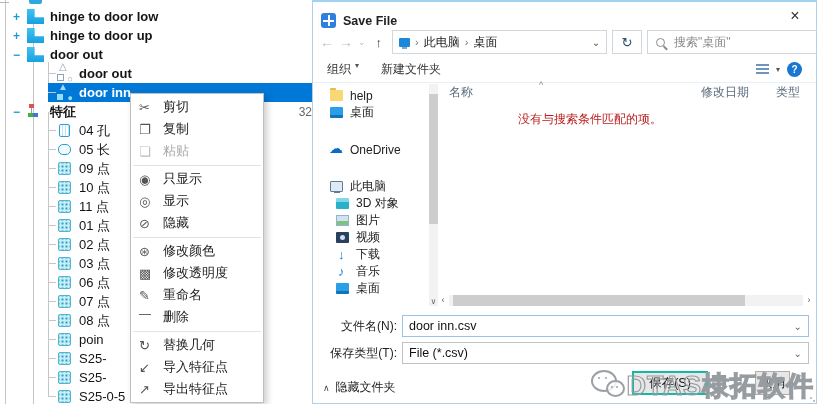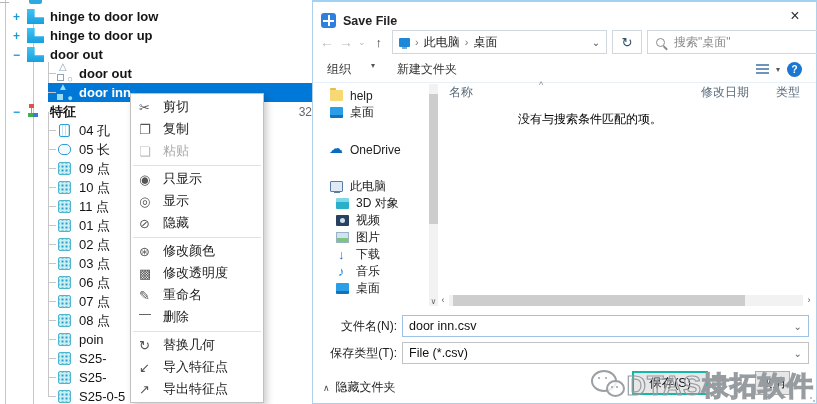--- a/index.html
+++ b/index.html
@@ -75,21 +75,21 @@
   .refresh-btn{width:30px;height:24px;border:1px solid #d0d7de;box-sizing:border-box;display:flex;align-items:center;
      justify-content:center;color:#33536b;font-size:13px;flex:none}
   .searchbox{flex:1;height:24px;border:1px solid #d0d7de;box-sizing:border-box;display:flex;align-items:center;
      padding:0 8px;gap:7px}
   .search-icon{width:7px;height:7px;border:1.5px solid #8a8a8a;border-radius:50%;position:relative;flex:none}
   .search-icon::after{content:"";position:absolute;width:5px;height:1.5px;background:#8a8a8a;transform:rotate(45deg);left:6px;top:8px}
   .searchbox input{border:0;outline:0;flex:1;font-size:12px;color:#555;font-family:inherit;background:transparent}
   .searchbox input::placeholder{color:#8a8a8a;opacity:1}
   .dtoolbar{display:flex;align-items:center;height:26px;padding:0 14px;font-size:12px;color:#333;
      border-bottom:1px solid #e7f0f9}
-  .tb-organize{display:flex;align-items:flex-start;gap:20px}
+  .tb-organize{display:flex;align-items:flex-start;gap:4px}
   .tb-caret{font-size:8px;color:#555}
   .tb-newfolder{margin-left:22px}
   .tb-right{margin-left:auto;display:flex;align-items:center;gap:7px}
   .view-icon{width:13px;height:10px;background:repeating-linear-gradient(180deg,#6f94bc 0 2px,transparent 2px 4px)}
   .help-icon{width:15px;height:15px;border-radius:50%;background:#1976d2;color:#fff;font-size:10px;font-weight:700;
      display:flex;align-items:center;justify-content:center}
 
   .dmain{position:absolute;left:0;top:82px;right:0;height:224px}
   .sidebar{position:absolute;left:5px;top:3px;width:110px}
   .srow{display:flex;align-items:center;gap:7px;height:17px;font-size:12px;color:#222;white-space:nowrap;padding-left:12px}
@@ -116,21 +116,21 @@
   .side-thumb{position:absolute;left:0;top:10px;width:9px;height:130px;background:#cdcdcd}
   .scroll-up,.scroll-down{position:absolute;left:115px;width:11px;text-align:center;font-size:8px;color:#666}
   .scroll-up{top:-1px}
   .scroll-down{bottom:2px}
 
   .list-header{position:absolute;left:124px;top:0;right:1px;height:18px;display:flex;font-size:12px;color:#5a6b7c}
   .col-name{width:264px;padding-left:12px;box-sizing:border-box}
   .col-date{width:75px}
   .col-type{padding-left:0}
   .sort-caret{position:absolute;left:226px;top:-4px;font-size:9px;color:#888}
-  .empty-msg{position:absolute;left:205px;top:27px;font-size:12px;color:#000000}
+  .empty-msg{position:absolute;left:205px;top:27px;font-size:12px;color:#b91c1c}
   .hscroll{position:absolute;left:124px;right:1px;bottom:2px;height:12px;display:flex;align-items:center}
   .hs-arrow{width:12px;text-align:center;font-size:9px;color:#555}
   .hs-track{flex:1;height:11px;background:#f2f2f2;position:relative}
   .hs-thumb{position:absolute;left:4px;top:0;width:292px;height:11px;background:#cdcdcd}
 
   .frow{position:absolute;left:0;right:7px;display:flex;align-items:center}
   .frow-label{width:84px;text-align:right;font-size:12px;color:#222;padding-right:5px;flex:none}
   .fname-row{top:313px}
   .ftype-row{top:340px}
   .fname-input{flex:1;height:22px;border:1px solid #9cc3e5;box-sizing:border-box;position:relative;display:flex;align-items:center}
@@ -456,26 +456,26 @@
       </div>
         <div class="srow gap">
         <span class="sic this-pc-icon"></span>
         <span>此电脑</span>
       </div>
         <div class="srow child">
         <span class="sic objects-3d-icon"></span>
         <span>3D 对象</span>
       </div>
         <div class="srow child">
+        <span class="sic pictures-icon"></span>
+        <span>图片</span>
+      </div>
+        <div class="srow child">
         <span class="sic videos-icon"></span>
         <span>视频</span>
-      </div>
-        <div class="srow child">
-        <span class="sic pictures-icon"></span>
-        <span>图片</span>
       </div>
         <div class="srow child">
         <span class="sic downloads-icon"></span>
         <span>下载</span>
       </div>
         <div class="srow child">
         <span class="sic music-icon"></span>
         <span>音乐</span>
       </div>
         <div class="srow child">

